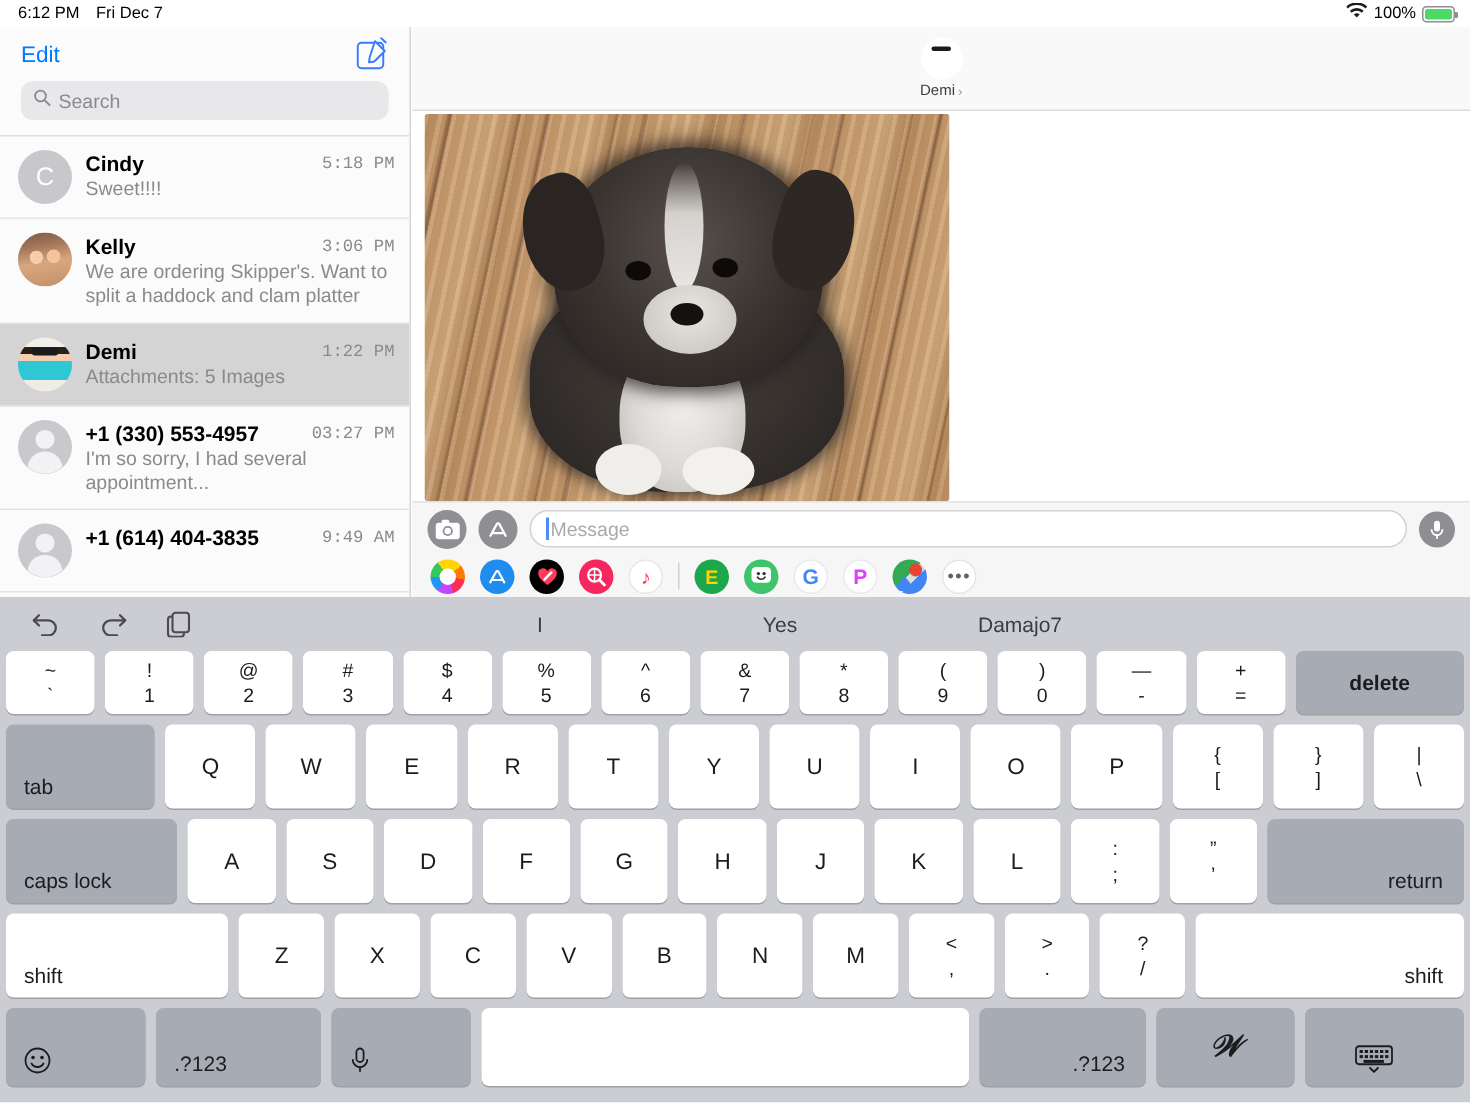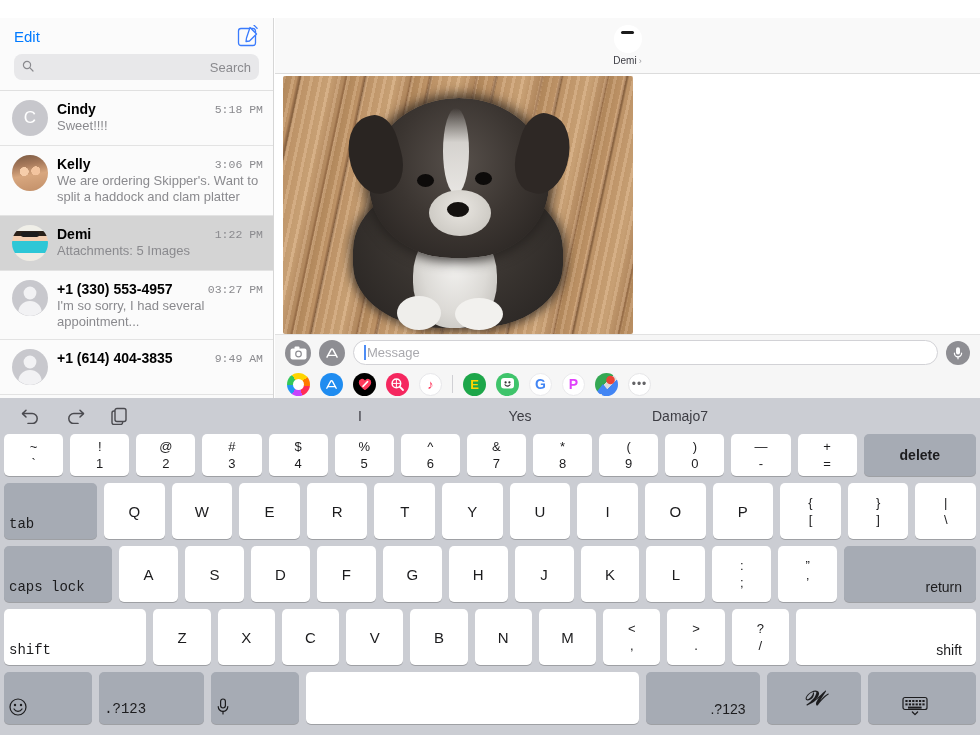--- a/index.html
+++ b/index.html
@@ -36,21 +36,21 @@
     background: #fbfbfb; border-right: 1px solid #d6d6d6; overflow: hidden;
   }
   .sb-topbar { height: 36px; display: flex; align-items: center; padding: 0 14px; }
   .edit-link { color: #007aff; font-size: 15px; }
   .compose-btn { margin-left: auto; width: 22px; height: 22px; position: relative; }
   .compose-btn svg { display: block; }
   .msg-title { font-size: 28px; font-weight: bold; letter-spacing: -0.5px; padding: 4px 16px 8px; color: #000; }
   .search-wrap { padding: 0 14px 10px; }
   .search-box {
     height: 26px; background: #e8e8ea; border-radius: 8px;
-    display: flex; align-items: center; padding: 0 8px; gap: 5px; justify-content: space-between;
+    display: flex; align-items: center; padding: 0 8px; gap: 5px;
   }
   .search-placeholder { color: #8a8a8e; font-size: 13px; }
 
   .convo-list { border-top: 1px solid #e0e0e0; }
   .convo {
     display: flex; gap: 9px; padding: 9px 10px 9px 12px;
     border-bottom: 1px solid #e3e3e3; position: relative; min-height: 54px;
   }
   .convo.selected { background: #d4d4d4; }
   .avatar {
@@ -236,32 +236,50 @@
     background: #fff; border-radius: 5px; height: 56px;
     display: flex; flex-direction: column; align-items: center; justify-content: center;
     font-size: 15px; color: #1c1c1e; position: relative;
     box-shadow: 0 1px 0 rgba(0,0,0,0.22);
     flex: 1 1 0;
   }
   .key.dark { background: #a6abb4; }
   .key .sub { font-size: 13px; color: #1c1c1e; line-height: 16px; }
   .key .top { font-size: 13px; color: #1c1c1e; line-height: 16px; }
   .key.dual { justify-content: center; gap: 1px; }
-  .key.label-bl { justify-content: flex-end; align-items: flex-start; padding: 0 0 7px 5px; font-size: 14px; font-family: Liberation Mono, monospace; }
+  .key.label-bl { justify-content: flex-end; align-items: flex-start; padding: 0 0 7px 12px; font-size: 14px; }
   .key.label-br { justify-content: flex-end; align-items: flex-end; padding: 0 14px 7px 0; font-size: 14px; }
   .key.label-c { font-size: 14px; font-weight: bold; }
   .row-num .key { height: 42px; }
   .row-bottom .key { height: 52px; }
   .spacebar { flex: 6 1 0; }
 </style>
 </head>
 <body>
 
 <div id="app">
 
+  <div class="statusbar">
+    <span class="sb-time">6:12 PM</span>
+    <span class="sb-date">Fri Dec 7</span>
+    <span class="sb-right">
+      <span>
+        <svg width="15" height="11" viewBox="0 0 15 11">
+            <path d="M7.5 9.7 5.6 7.6a2.9 2.9 0 0 1 3.8 0z" fill="#1c1c1e"></path>
+            <path d="M7.5 5.2c1.3 0 2.5.5 3.4 1.3l1.2-1.3A7 7 0 0 0 7.5 3.4 7 7 0 0 0 2.9 5.2l1.2 1.3a5 5 0 0 1 3.4-1.3z" fill="#1c1c1e"></path>
+            <path d="M7.5 1.4c2.2 0 4.3.8 5.9 2.2l1.1-1.3A10.6 10.6 0 0 0 7.5-.4 10.6 10.6 0 0 0 .5 2.3l1.1 1.3A8.8 8.8 0 0 1 7.5 1.4z" fill="#1c1c1e"></path>
+          </svg>
+      </span>
+      <span class="sb-batt-pct">100%</span>
+      <span class="batt-shell">
+        <span class="batt-fill"></span>
+          <span class="batt-tip"></span>
+      </span>
+    </span>
+  </div>
 
   <div class="sidebar">
     <div class="sb-topbar">
       <span class="edit-link">Edit</span>
       <span class="compose-btn">
         <svg width="22" height="22" viewBox="0 0 22 22">
           <rect x="1.5" y="3.5" width="17" height="17" rx="2.5" fill="none" stroke="#3a7bfd" stroke-width="1.3"></rect>
           <path d="M13 2.5 L19.5 9 L12.5 16 L9 16.5 L9.5 13 Z" fill="#fff" stroke="#3a7bfd" stroke-width="1.3" stroke-linejoin="round"></path>
           <path d="M16.6 -0.2 L20.5 3.7" stroke="#3a7bfd" stroke-width="1.3"></path>
         </svg>

